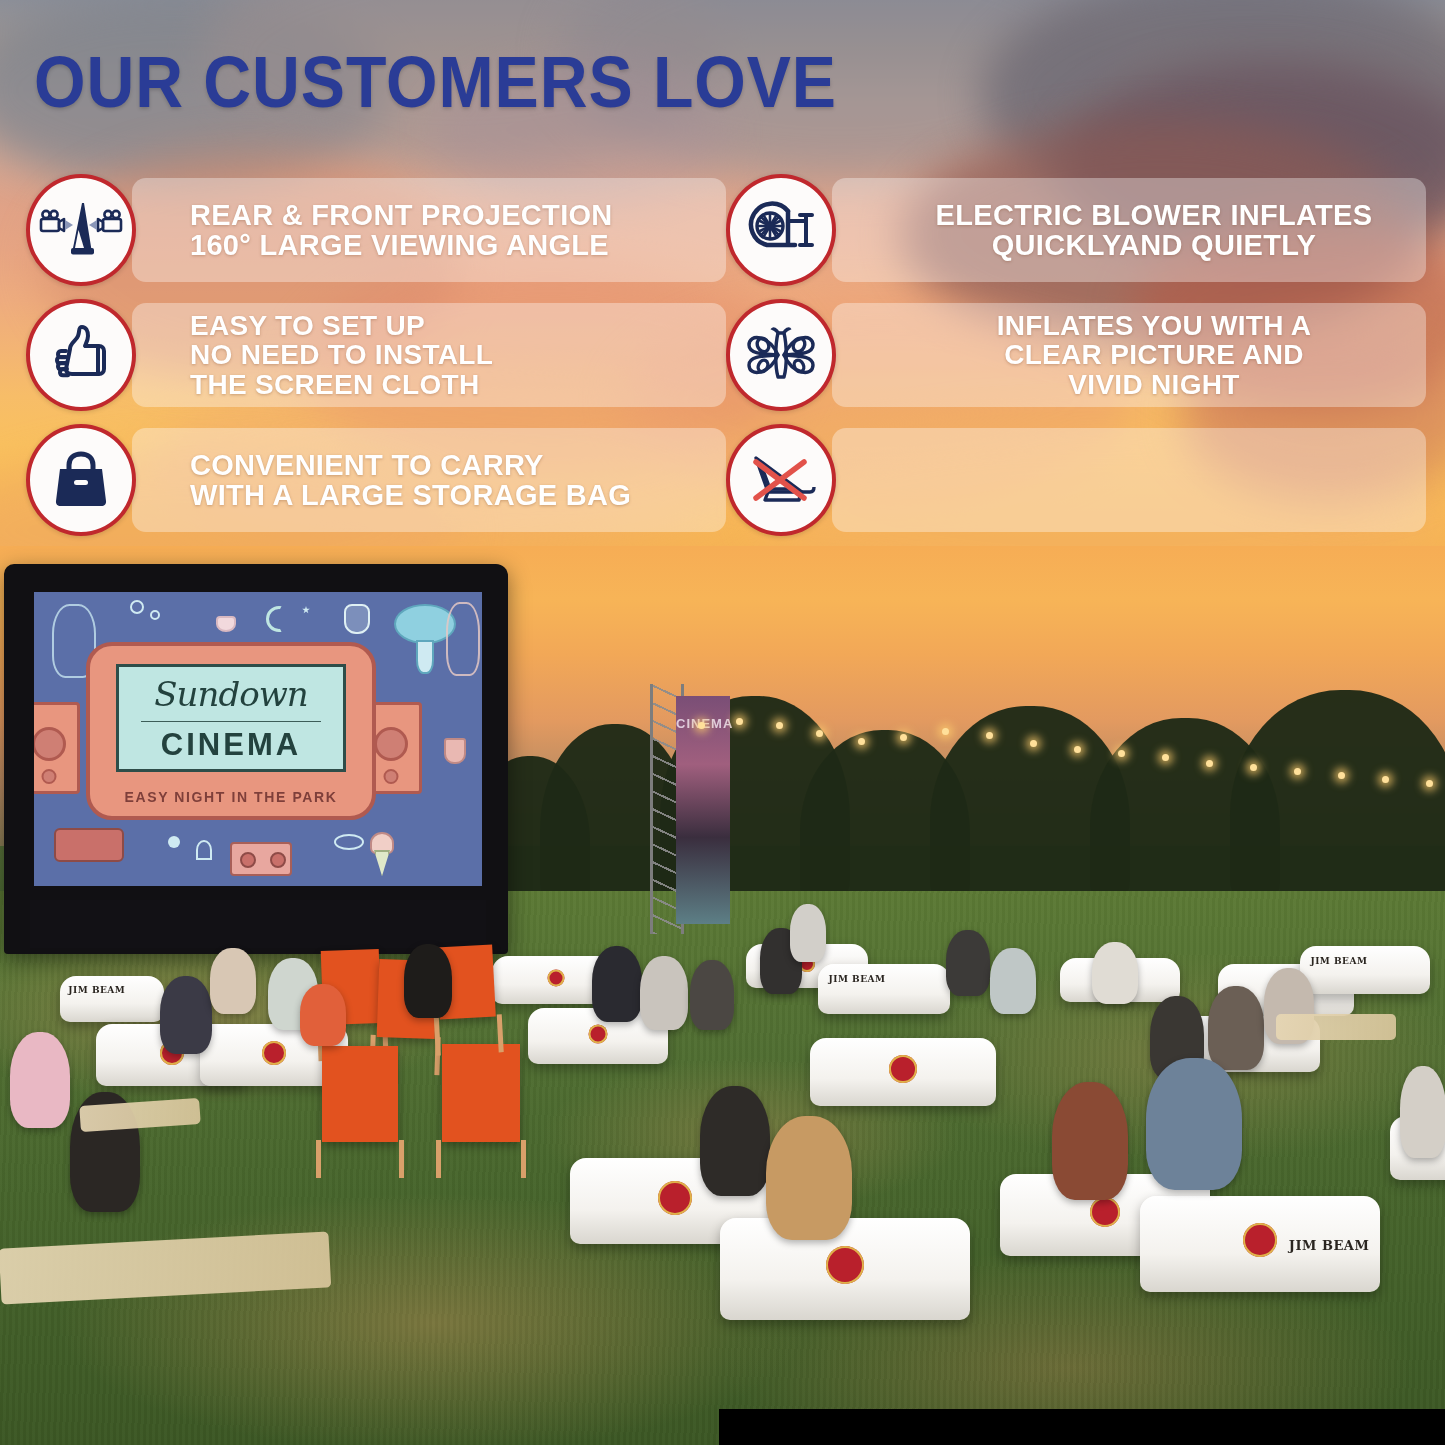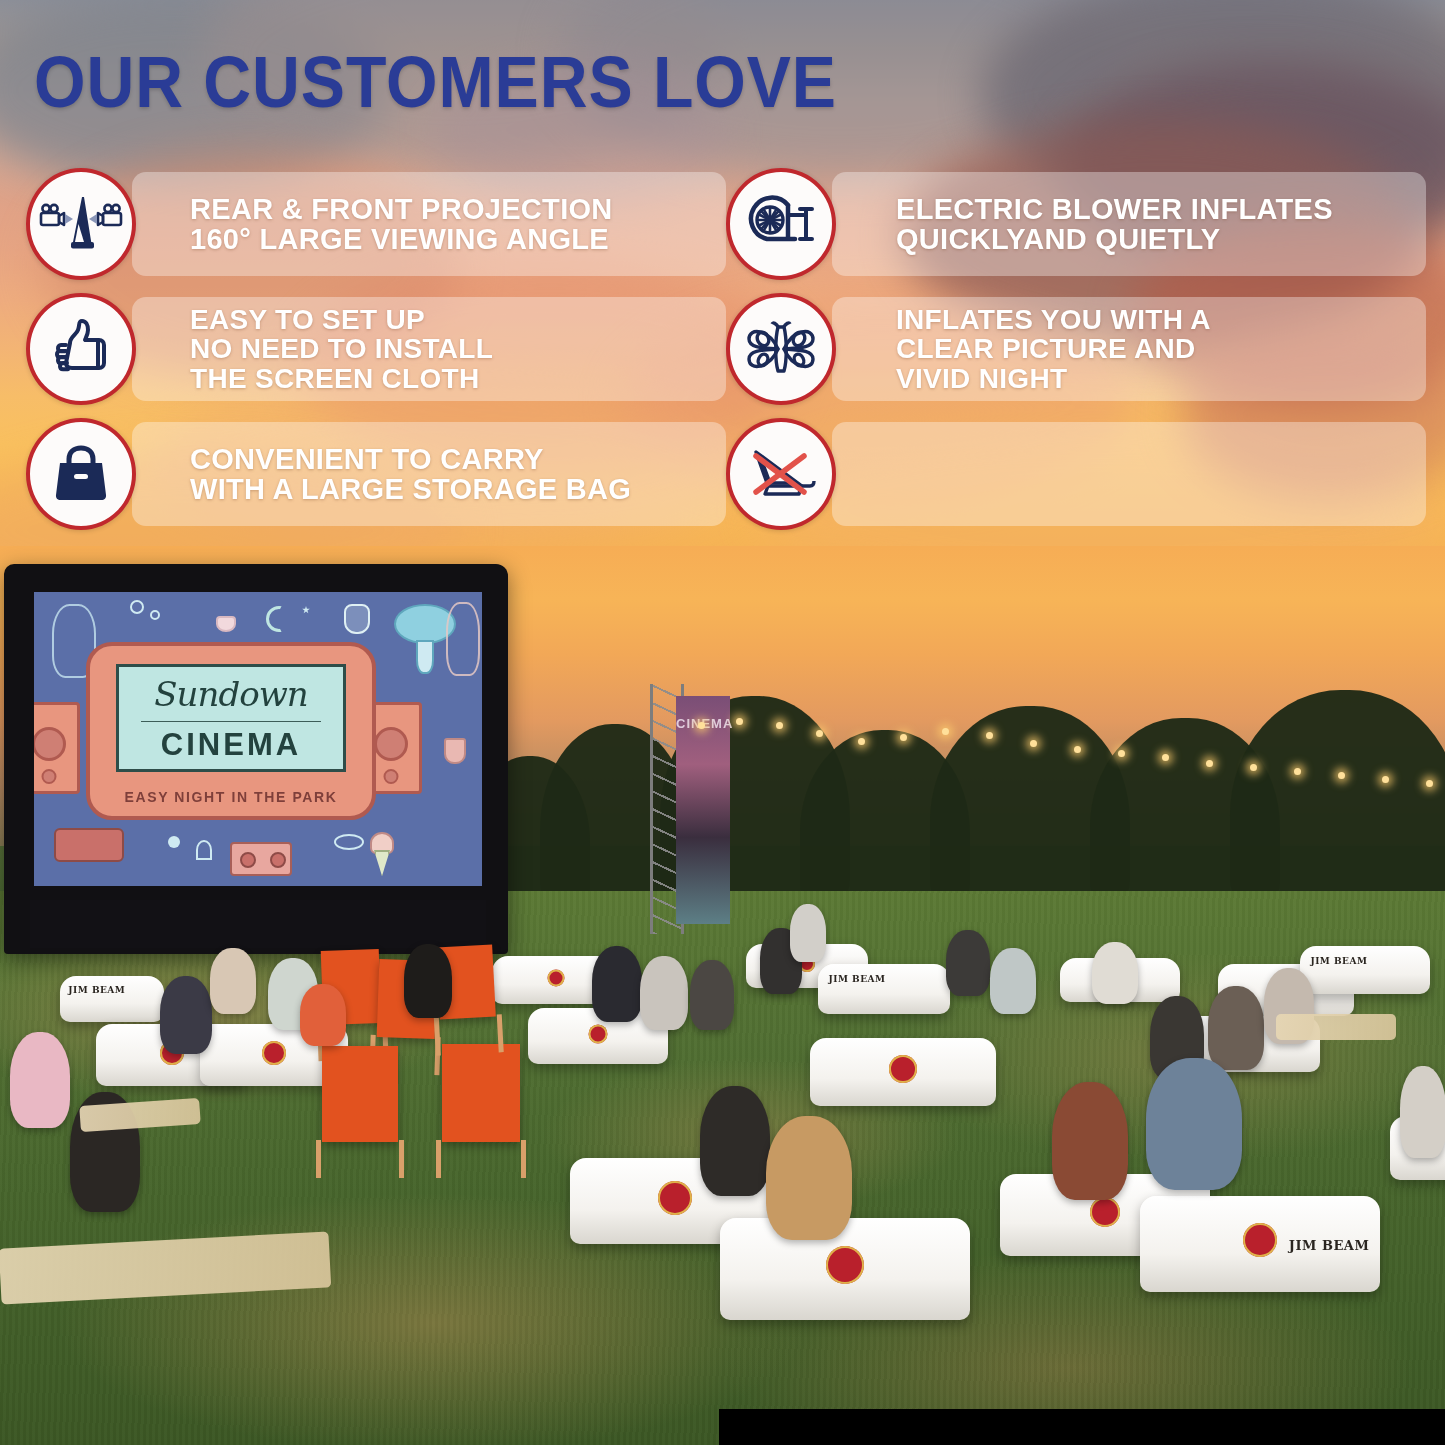--- a/index.html
+++ b/index.html
@@ -69,21 +69,21 @@
     transform-origin:left center;
     white-space:nowrap;
     text-shadow:0 2px 4px rgba(0,0,0,.18);
   }
 
   
   .features {
     position:absolute; left:0; top:160px;
     width:1445px; height:390px;
   }
-  .feat-col { position:absolute; top:6px; width:700px; }
+  .feat-col { position:absolute; top:12px; width:700px; }
   .col-left  { left:26px; }
   .col-right { left:726px; }
 
   .feature {
     position:relative;
     height:116px;
     margin-bottom:9px;
     display:flex;
     align-items:center;
   }
@@ -115,21 +115,21 @@
   .feat-pill .line {
     color:#ffffff;
     font-weight:bold;
     font-size:29px;
     line-height:1.04;
     letter-spacing:.3px;
     white-space:nowrap;
     text-shadow:0 1px 3px rgba(120,70,40,.35);
   }
   .feat-pill.three .line { font-size:28px; }
-  .col-right .feat-pill { padding-left:64px; }
+  .col-right .feat-pill { padding-left:64px;align-items:center; }
   .col-right .feature:nth-child(3) .feat-pill .line { font-size:28.5px; }
 
   
   .scene {
     position:absolute; left:0; top:546px;
     width:1445px; height:899px;
     overflow:hidden;
     background:linear-gradient(180deg,#f5ab55 0%, #f0a04d 6%, #caa064 12%, #6f7a46 20%, #4c6b33 40%, #46632e 70%, #3d5a28 100%);
   }
   

